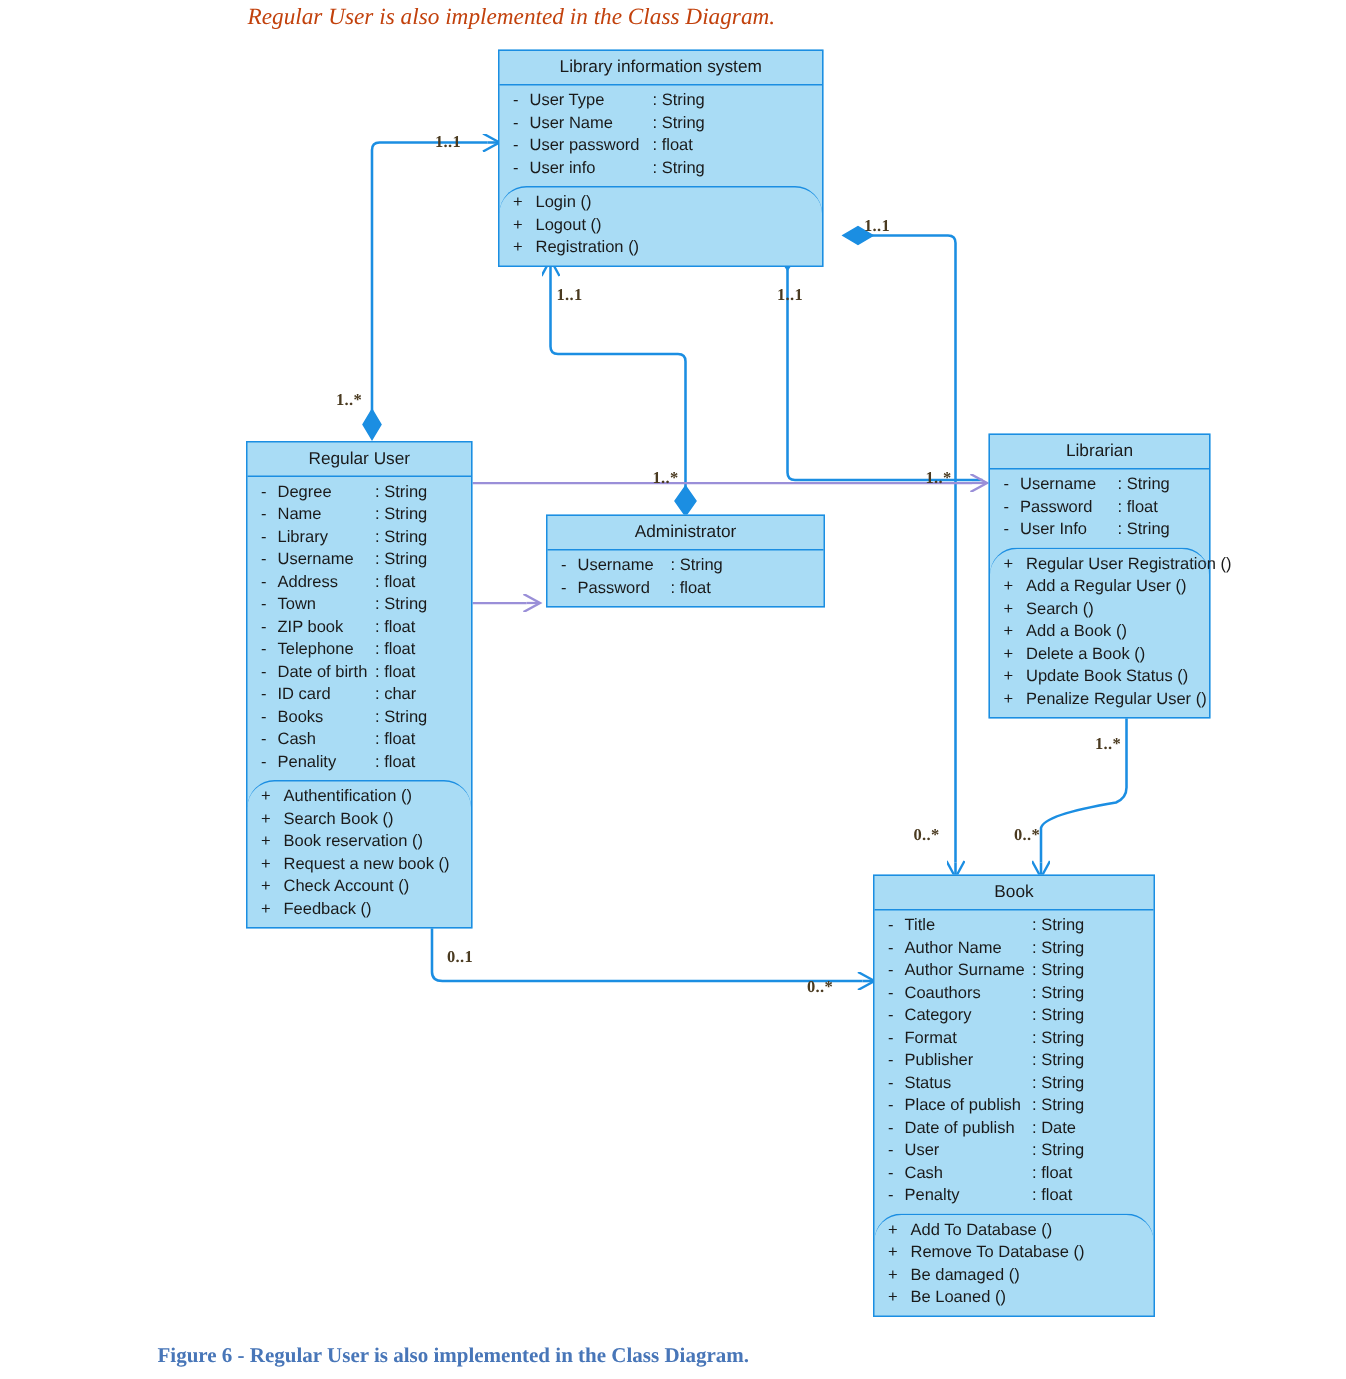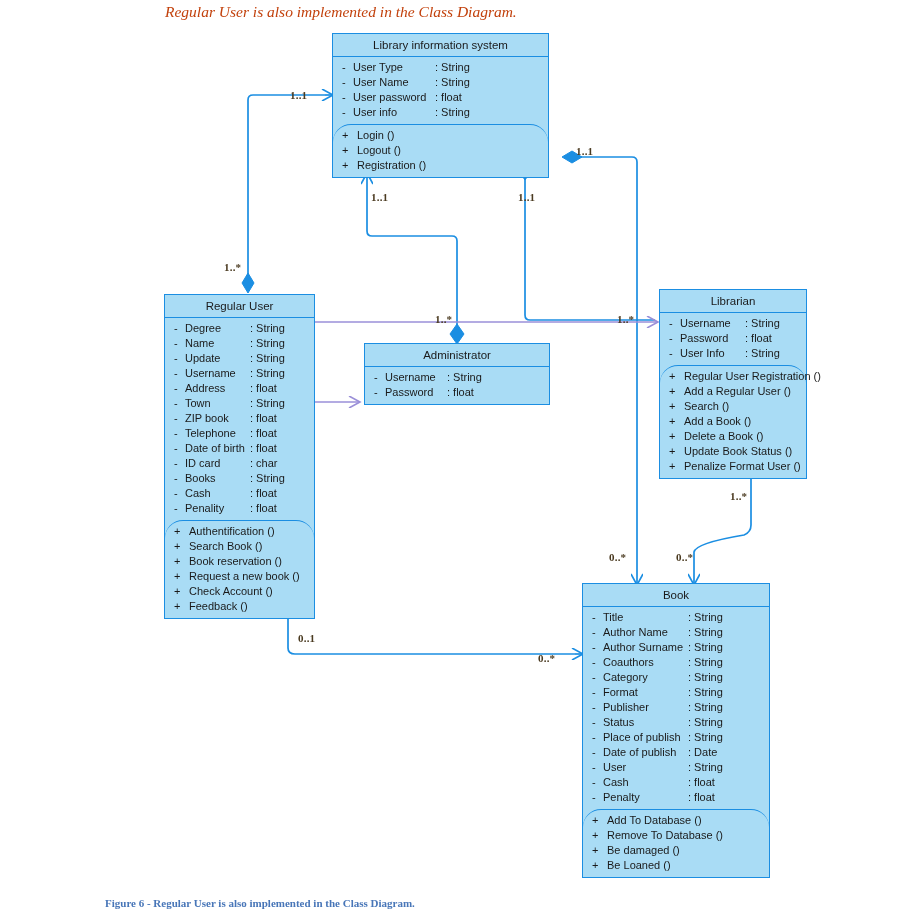--- a/index.html
+++ b/index.html
@@ -37,21 +37,21 @@
     font-size: 15.5px;
     color: #c2410c;
     white-space: nowrap;
   }
   .figure-caption {
     position: absolute;
     left: 105px;
     top: 897px;
     font-family: "Liberation Serif", serif;
     font-weight: bold;
-    font-size: 11px;
+    font-size: 14px;
     color: #4876b8;
     white-space: nowrap;
     text-align: right;
   }
   
   .uml-class {
     position: absolute;
     box-sizing: border-box;
     background: #a9dcf5;
     border: 1.4px solid #1b8ee2;
@@ -192,21 +192,21 @@
       <div class="uml-row op"><span class="vis">+</span><span class="mname">Logout ()</span></div>
       <div class="uml-row op"><span class="vis">+</span><span class="mname">Registration ()</span></div>
     </div>
   </div>
 
   <div class="uml-class ru" style="left:164px; top:294px; width:151px;">
     <div class="uml-name">Regular User</div>
     <div class="uml-compartment">
       <div class="uml-row"><span class="vis">-</span><span class="mname">Degree</span><span class="mtype">: String</span></div>
       <div class="uml-row"><span class="vis">-</span><span class="mname">Name</span><span class="mtype">: String</span></div>
-      <div class="uml-row"><span class="vis">-</span><span class="mname">Update</span><span class="mtype">: String</span></div>
+      <div class="uml-row"><span class="vis">-</span><span class="mname">Library</span><span class="mtype">: String</span></div>
       <div class="uml-row"><span class="vis">-</span><span class="mname">Username</span><span class="mtype">: String</span></div>
       <div class="uml-row"><span class="vis">-</span><span class="mname">Address</span><span class="mtype">: float</span></div>
       <div class="uml-row"><span class="vis">-</span><span class="mname">Town</span><span class="mtype">: String</span></div>
       <div class="uml-row"><span class="vis">-</span><span class="mname">ZIP book</span><span class="mtype">: float</span></div>
       <div class="uml-row"><span class="vis">-</span><span class="mname">Telephone</span><span class="mtype">: float</span></div>
       <div class="uml-row"><span class="vis">-</span><span class="mname">Date of birth</span><span class="mtype">: float</span></div>
       <div class="uml-row"><span class="vis">-</span><span class="mname">ID card</span><span class="mtype">: char</span></div>
       <div class="uml-row"><span class="vis">-</span><span class="mname">Books</span><span class="mtype">: String</span></div>
       <div class="uml-row"><span class="vis">-</span><span class="mname">Cash</span><span class="mtype">: float</span></div>
       <div class="uml-row"><span class="vis">-</span><span class="mname">Penality</span><span class="mtype">: float</span></div>
@@ -236,21 +236,21 @@
       <div class="uml-row"><span class="vis">-</span><span class="mname">Password</span><span class="mtype">: float</span></div>
       <div class="uml-row"><span class="vis">-</span><span class="mname">User Info</span><span class="mtype">: String</span></div>
     </div>
     <div class="uml-compartment">
       <div class="uml-row op"><span class="vis">+</span><span class="mname">Regular User Registration ()</span></div>
       <div class="uml-row op"><span class="vis">+</span><span class="mname">Add a Regular User ()</span></div>
       <div class="uml-row op"><span class="vis">+</span><span class="mname">Search ()</span></div>
       <div class="uml-row op"><span class="vis">+</span><span class="mname">Add a Book ()</span></div>
       <div class="uml-row op"><span class="vis">+</span><span class="mname">Delete a Book ()</span></div>
       <div class="uml-row op"><span class="vis">+</span><span class="mname">Update Book Status ()</span></div>
-      <div class="uml-row op"><span class="vis">+</span><span class="mname">Penalize Format User ()</span></div>
+      <div class="uml-row op"><span class="vis">+</span><span class="mname">Penalize Regular User ()</span></div>
     </div>
   </div>
 
   <div class="uml-class bk" style="left:582px; top:583px; width:188px;">
     <div class="uml-name">Book</div>
     <div class="uml-compartment">
       <div class="uml-row"><span class="vis">-</span><span class="mname">Title</span><span class="mtype">: String</span></div>
       <div class="uml-row"><span class="vis">-</span><span class="mname">Author Name</span><span class="mtype">: String</span></div>
       <div class="uml-row"><span class="vis">-</span><span class="mname">Author Surname</span><span class="mtype">: String</span></div>
       <div class="uml-row"><span class="vis">-</span><span class="mname">Coauthors</span><span class="mtype">: String</span></div>

